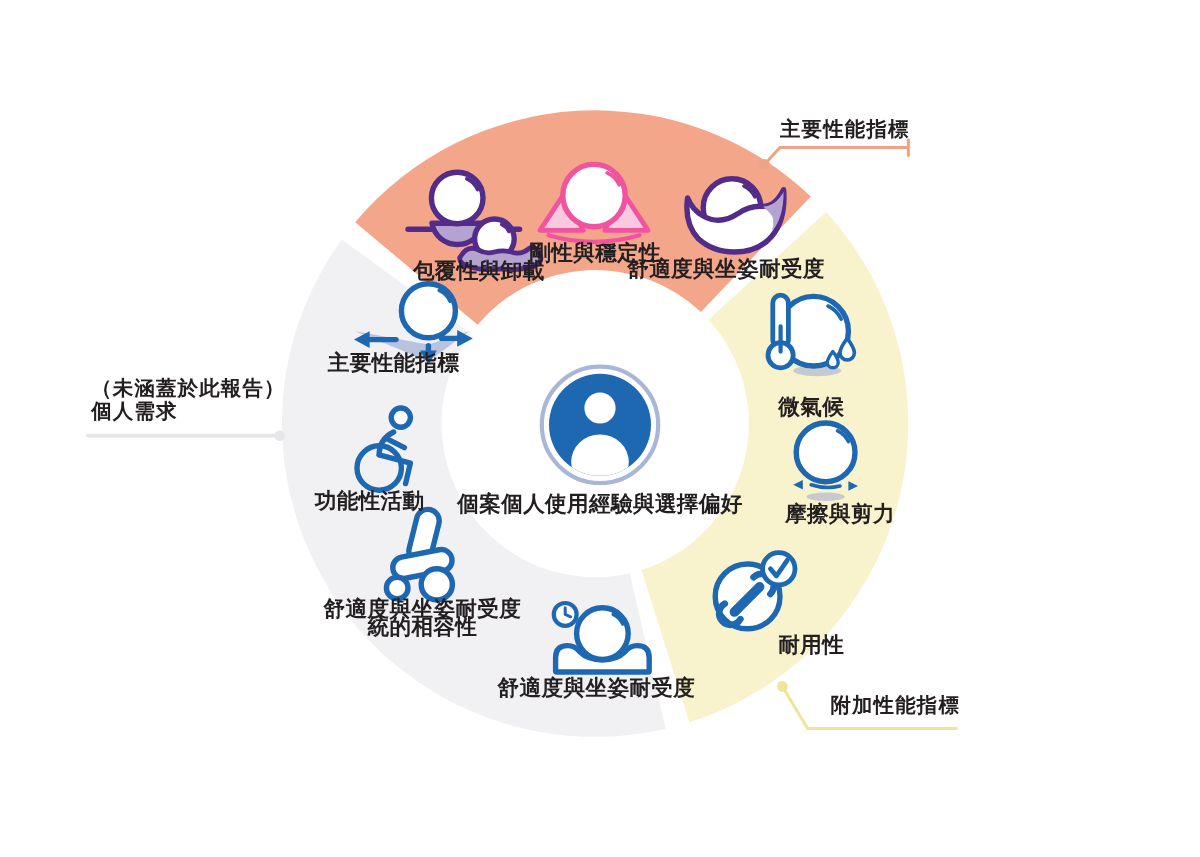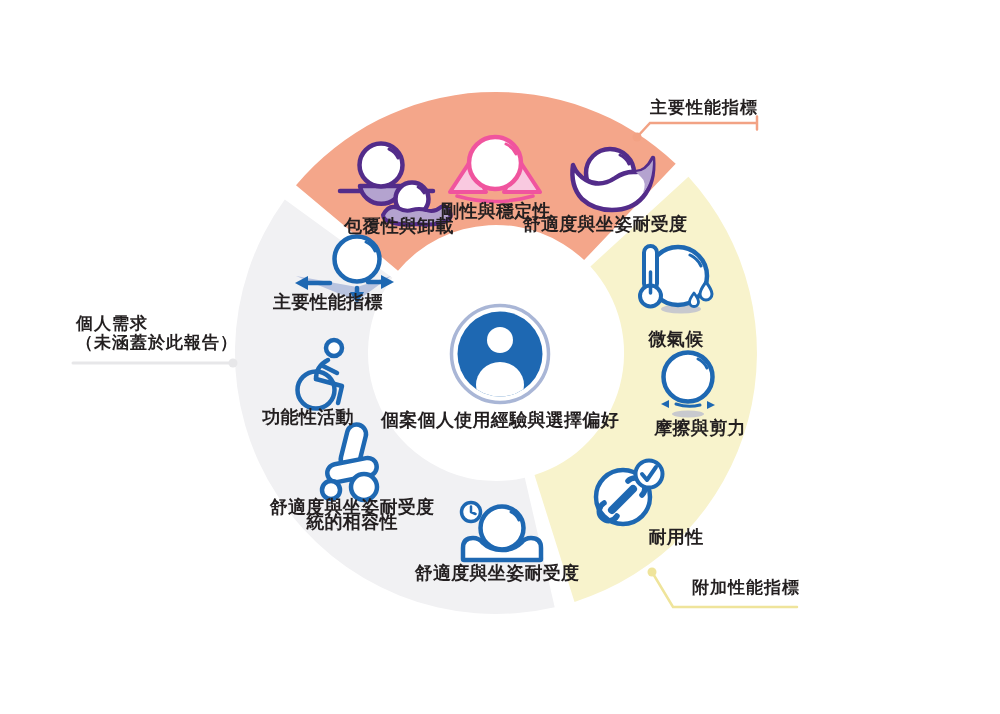--- a/index.html
+++ b/index.html
@@ -140,22 +140,22 @@
     <path d="M350,292 L357,304 L364,292 Z" fill="var(--c-blue)" stroke="none"></path>
   </g>
 
 </svg>
 
 <div class="title" style="left:650px;top:98px;">主要性能指標</div>
 
 <div class="title" style="left:692px;top:578px;">附加性能指標</div>
 
 <div class="title" style="left:76px;top:314px;">
+  <div>（未涵蓋於此報告）</div>
   <div>個人需求</div>
-  <div>（未涵蓋於此報告）</div>
 </div>
 
 <div class="lbl" style="left:399px;top:219px;">包覆性與卸載</div>
 <div class="lbl" style="left:496px;top:204px;">剛性與穩定性</div>
 <div class="lbl" style="left:605px;top:217px;">舒適度與坐姿耐受度</div>
 <div class="lbl" style="left:676px;top:332px;">微氣候</div>
 <div class="lbl" style="left:700px;top:421px;">摩擦與剪力</div>
 <div class="lbl" style="left:632px;top:530px;margin-left:44px;">耐用性</div>
 <div class="lbl" style="left:497px;top:566px;">舒適度與坐姿耐受度</div>
 <div class="lbl lbl2" style="left:352px;top:500px;">

